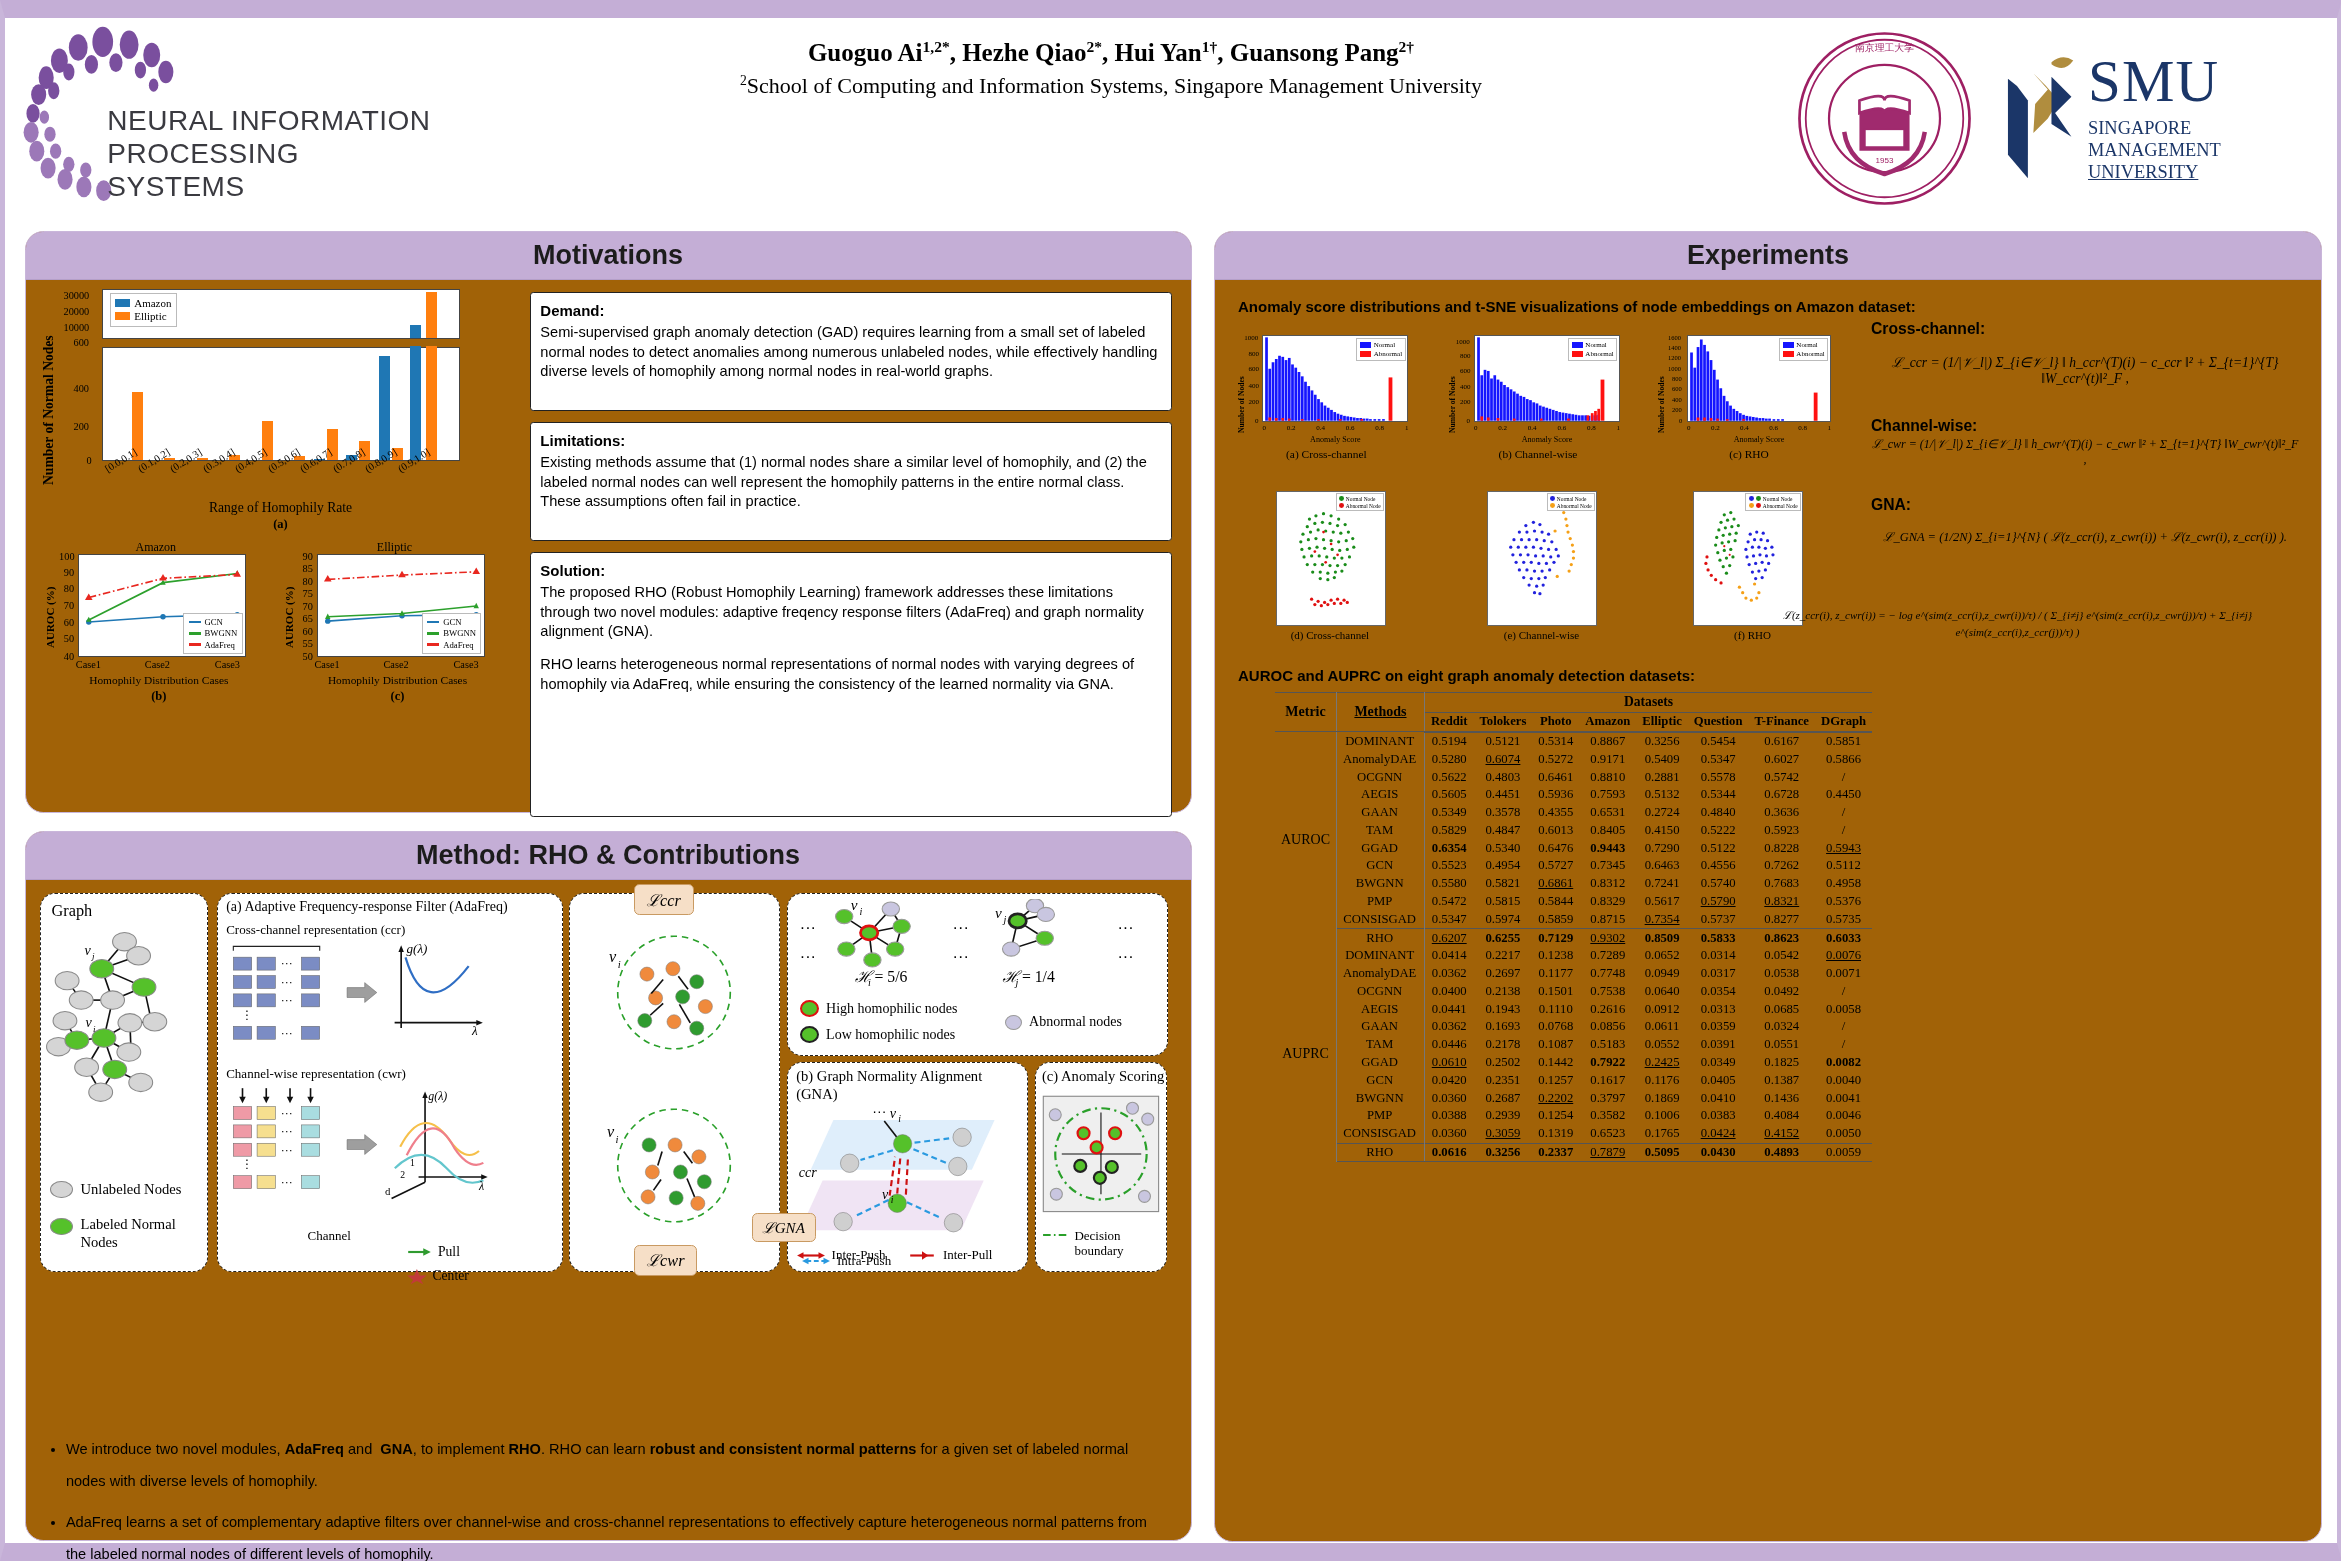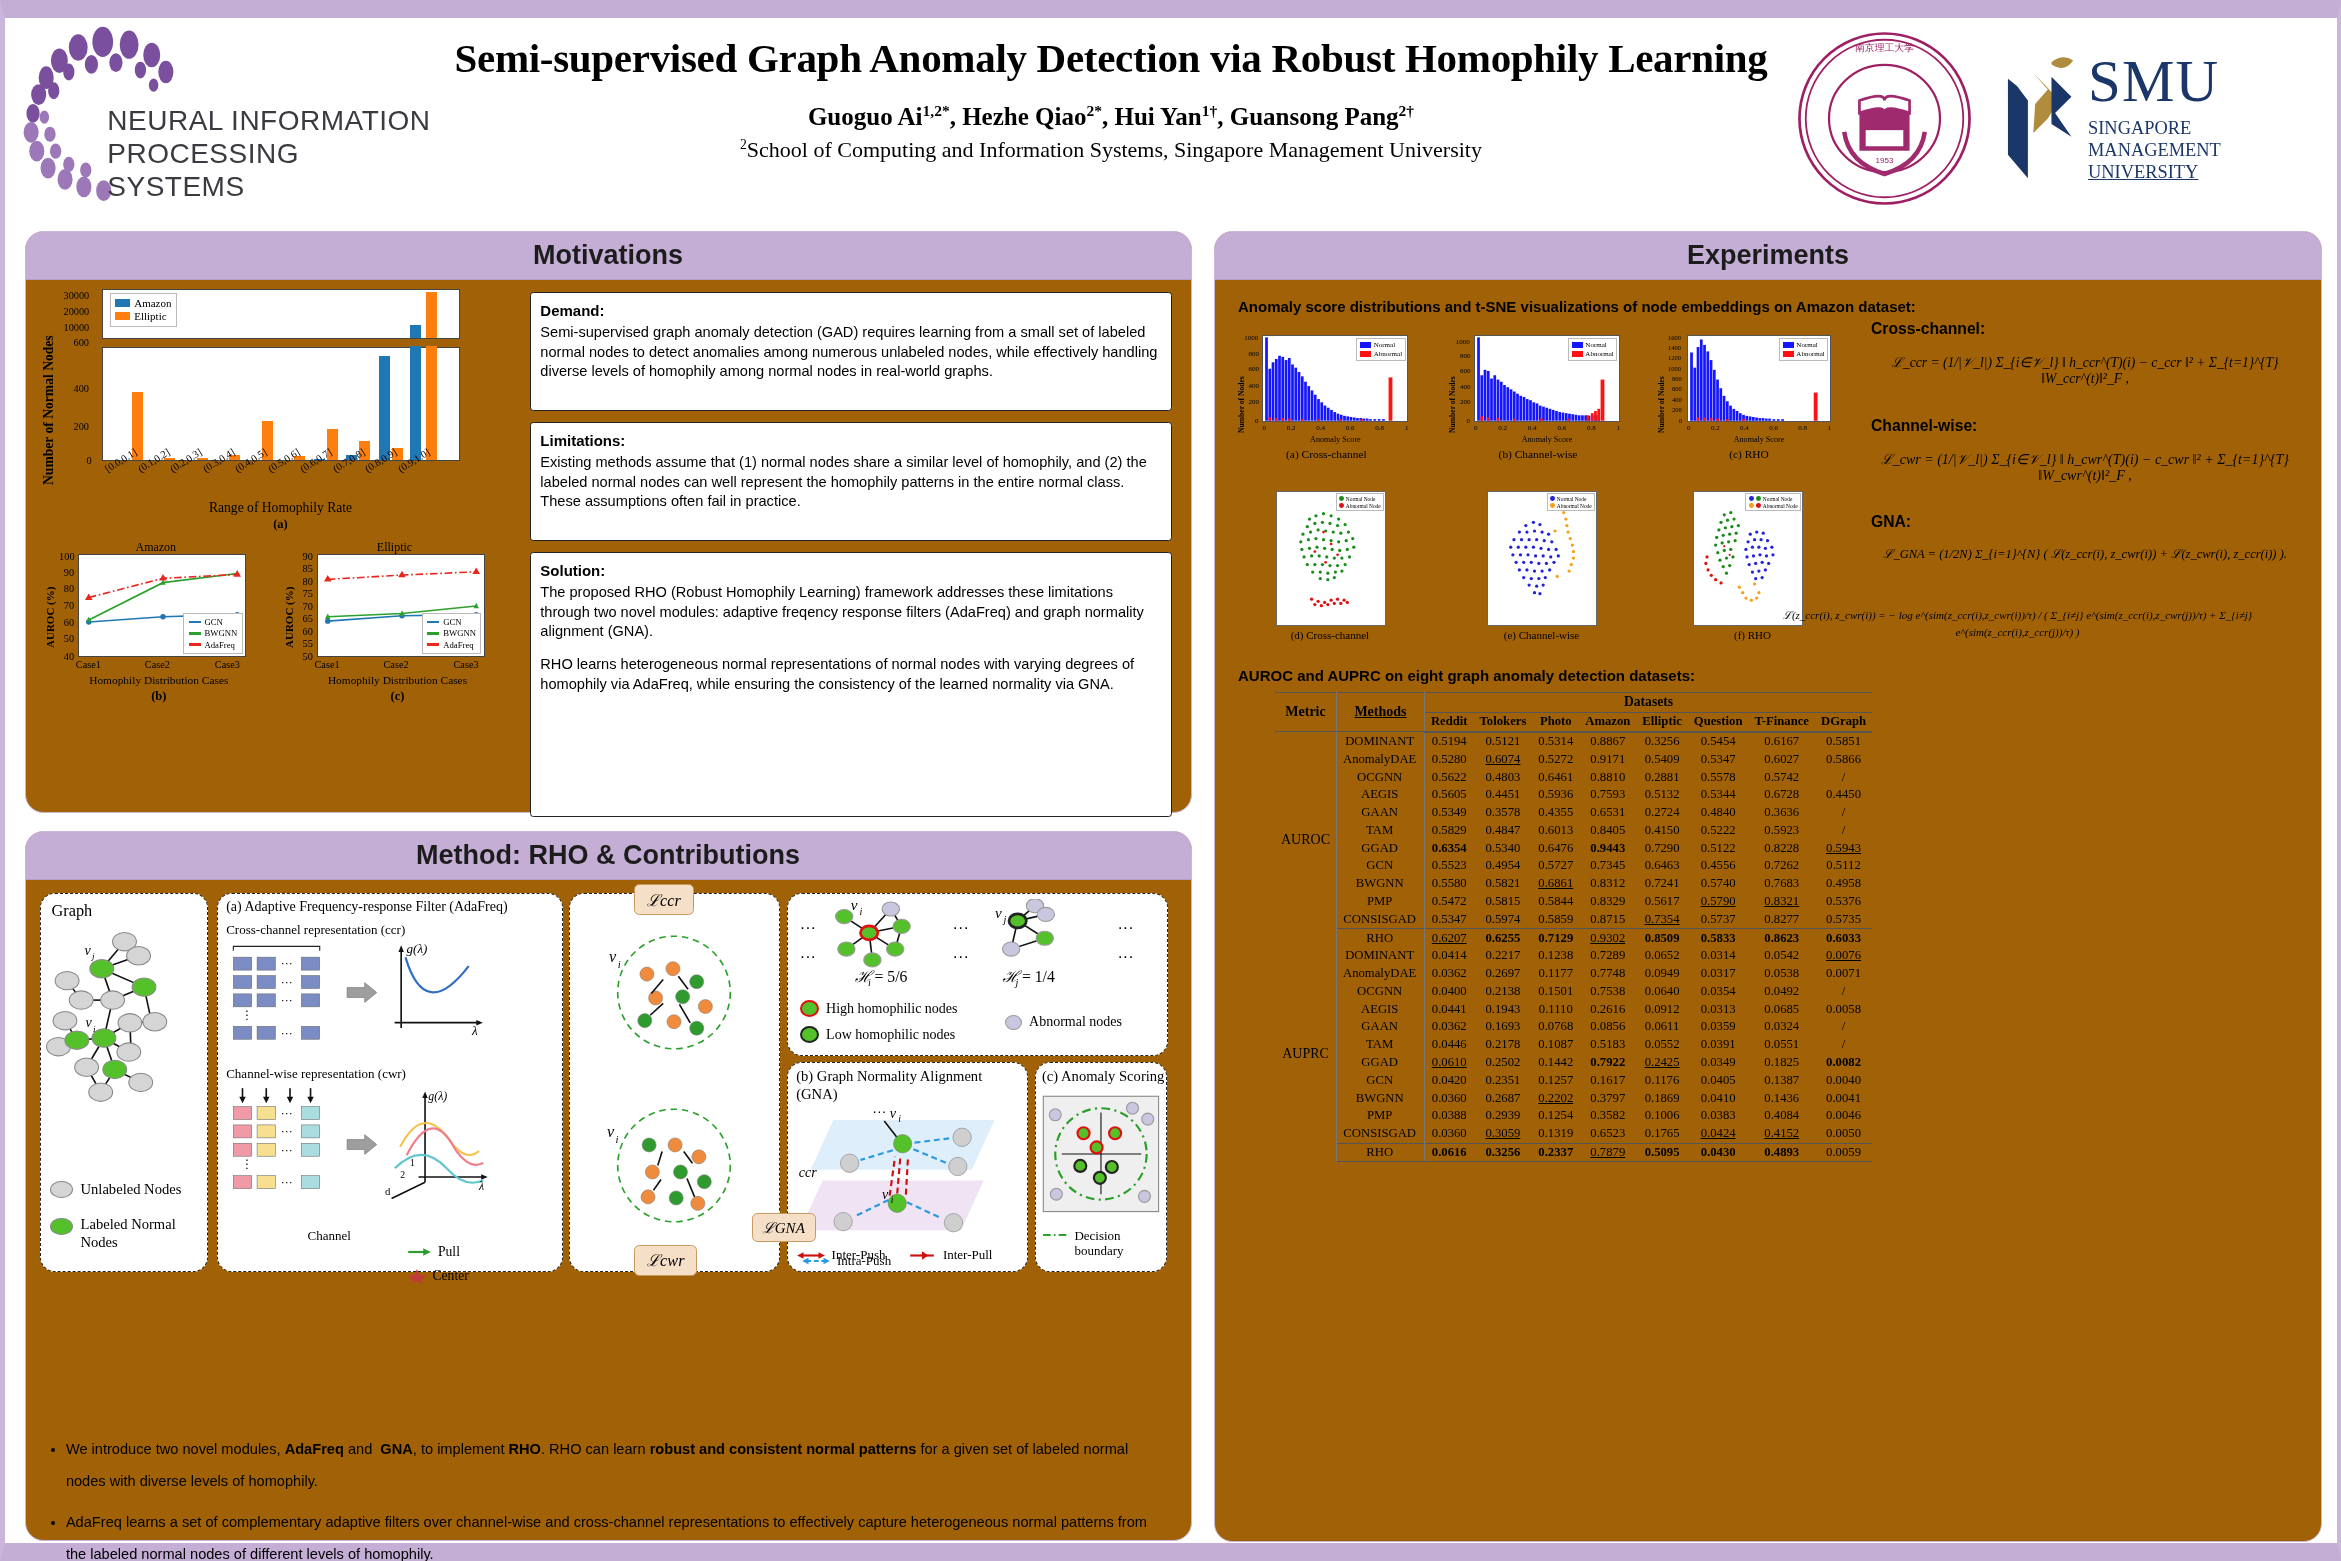--- a/index.html
+++ b/index.html
@@ -100,21 +100,20 @@
           <ellipse cx="34" cy="100" rx="5" ry="7"></ellipse>
         </g>
       </svg>
       <div class="txt">
         <div>NEURAL INFORMATION</div>
         <div>PROCESSING SYSTEMS</div>
       </div>
     </div>
 
     <div class="title-block">
-      <div class="ptitle">Semi-supervised Graph Anomaly Detection via Robust Homophily Learning</div>
       <div class="pauthors">
         Guoguo Ai<sup>1,2*</sup>, Hezhe Qiao<sup>2*</sup>, Hui Yan<sup>1†</sup>, Guansong Pang<sup>2†</sup>
       </div>
       <div class="paffil" style="margin-top:3.3px">
         <sup>2</sup>School of Computing and Information Systems, Singapore Management University
       </div>
     </div>
 
     <div class="logos">
 
@@ -1239,21 +1238,21 @@
               </div>
           </div>
         </div>
         <div style="position:absolute;left:428px;top:138px;width:191px;text-align:center;font-family:'Liberation Serif',serif;font-size:11px;">(f) RHO</div>
       </div>
 
       <div style="position:absolute;left:656px;top:40px;width:428px;">
         <div style="font-size:15.7px;font-weight:bold;">Cross-channel:</div>
         <div style="margin-top:14px;font-family:'Liberation Serif',serif;font-size:13.6px;font-style:italic;text-align:center;">ℒ_ccr = (1/|𝒱_l|) Σ_{i∈𝒱_l} ‖ h_ccr^(T)(i) − c_ccr ‖² + Σ_{t=1}^{T} ‖W_ccr^(t)‖²_F ,</div>
         <div style="margin-top:30px;font-size:15.7px;font-weight:bold;">Channel-wise:</div>
-        <div style="margin-top:14px;font-family:'Liberation Serif',serif;font-size:14px;font-style:italic;text-align:center;">ℒ_cwr = (1/|𝒱_l|) Σ_{i∈𝒱_l} ‖ h_cwr^(T)(i) − c_cwr ‖² + Σ_{t=1}^{T} ‖W_cwr^(t)‖²_F ,</div>
+        <div style="font-family:'Liberation Serif',serif;font-size:12px;font-style:italic;text-align:center;">ℒ_cwr = (1/|𝒱_l|) Σ_{i∈𝒱_l} ‖ h_cwr^(T)(i) − c_cwr ‖² + Σ_{t=1}^{T} ‖W_cwr^(t)‖²_F ,</div>
         <div style="margin-top:29px;font-size:15.7px;font-weight:bold;">GNA:</div>
         <div style="margin-top:14px;font-family:'Liberation Serif',serif;font-size:12.5px;font-style:italic;text-align:center;">ℒ_GNA = (1/2N) Σ_{i=1}^{N} ( ℒ(z_ccr(i), z_cwr(i)) + ℒ(z_cwr(i), z_ccr(i)) ).</div>
       </div>
       <div style="position:absolute;left:515px;top:327px;width:575px;font-family:'Liberation Serif',serif;font-size:11px;font-style:italic;text-align:center;line-height:1.5;">ℒ(z_ccr(i), z_cwr(i)) = − log  e^(sim(z_ccr(i),z_cwr(i))/τ) / ( Σ_{i≠j} e^(sim(z_ccr(i),z_cwr(j))/τ) + Σ_{i≠j} e^(sim(z_ccr(i),z_ccr(j))/τ) )</div>
 
       <div class="exp-sub" style="left:23px;top:387px;">AUROC and AUPRC on eight graph anomaly detection datasets:</div>
 
       <table class="tbl" style="left:60px;top:412px;">
         <thead>
           <tr>

